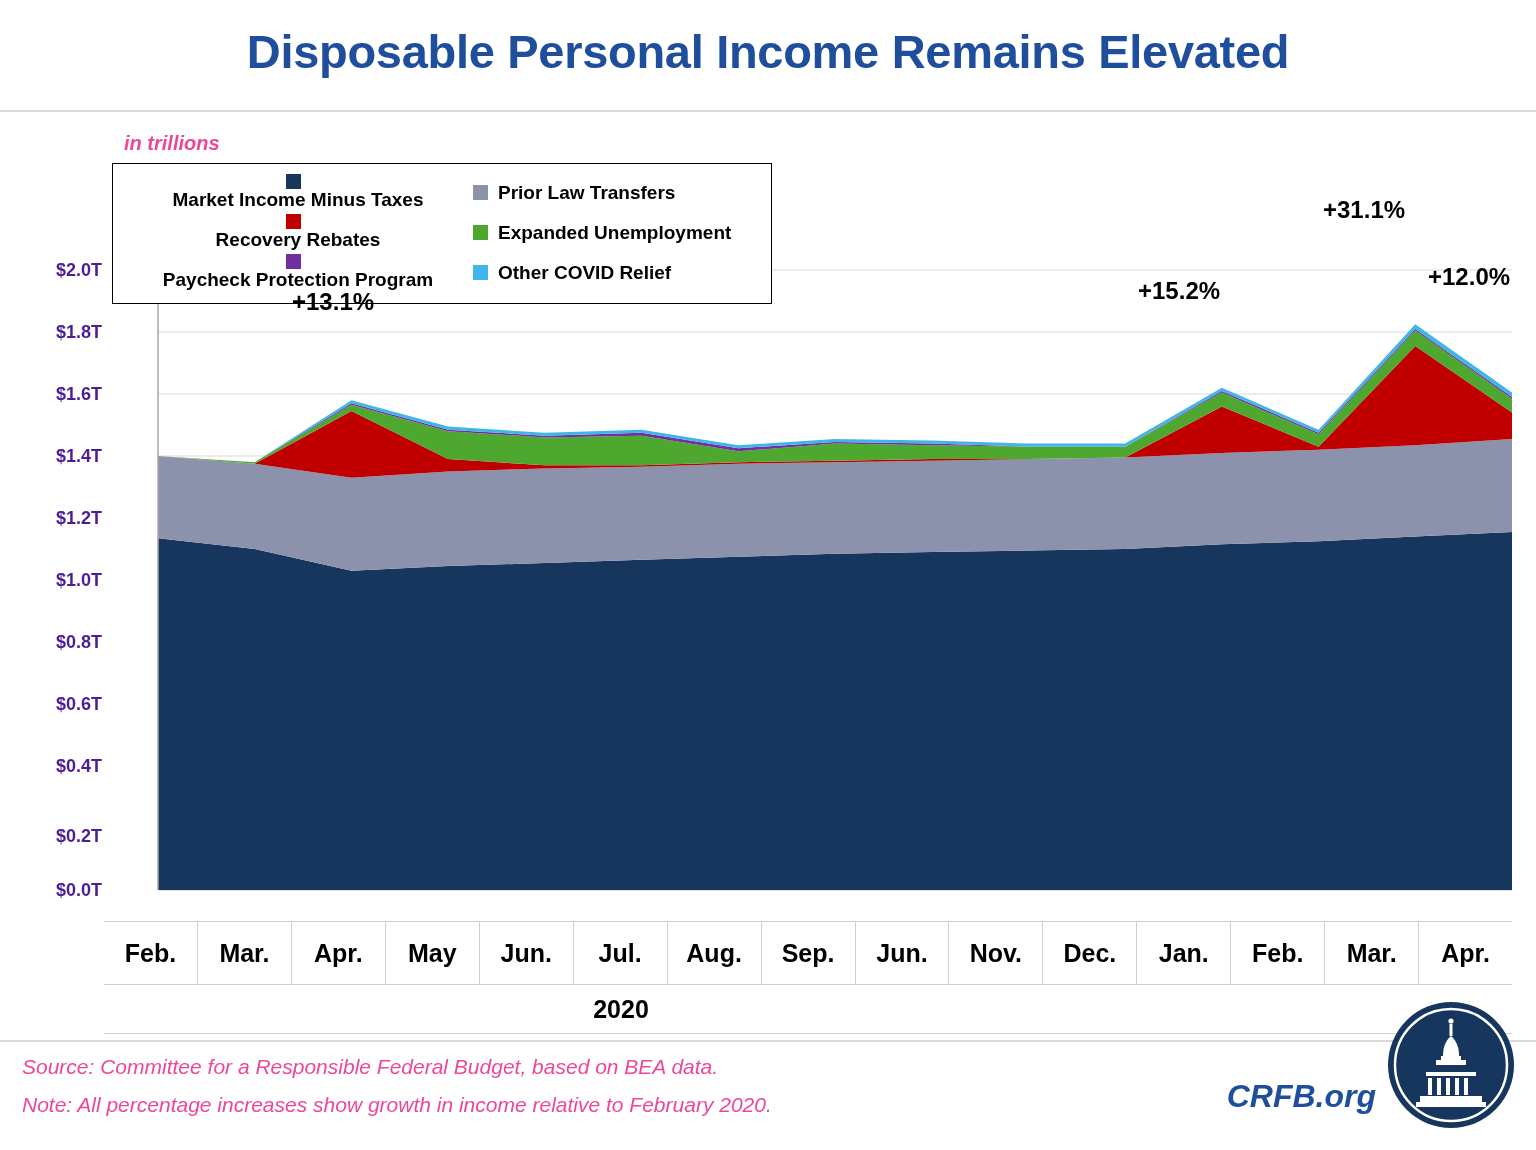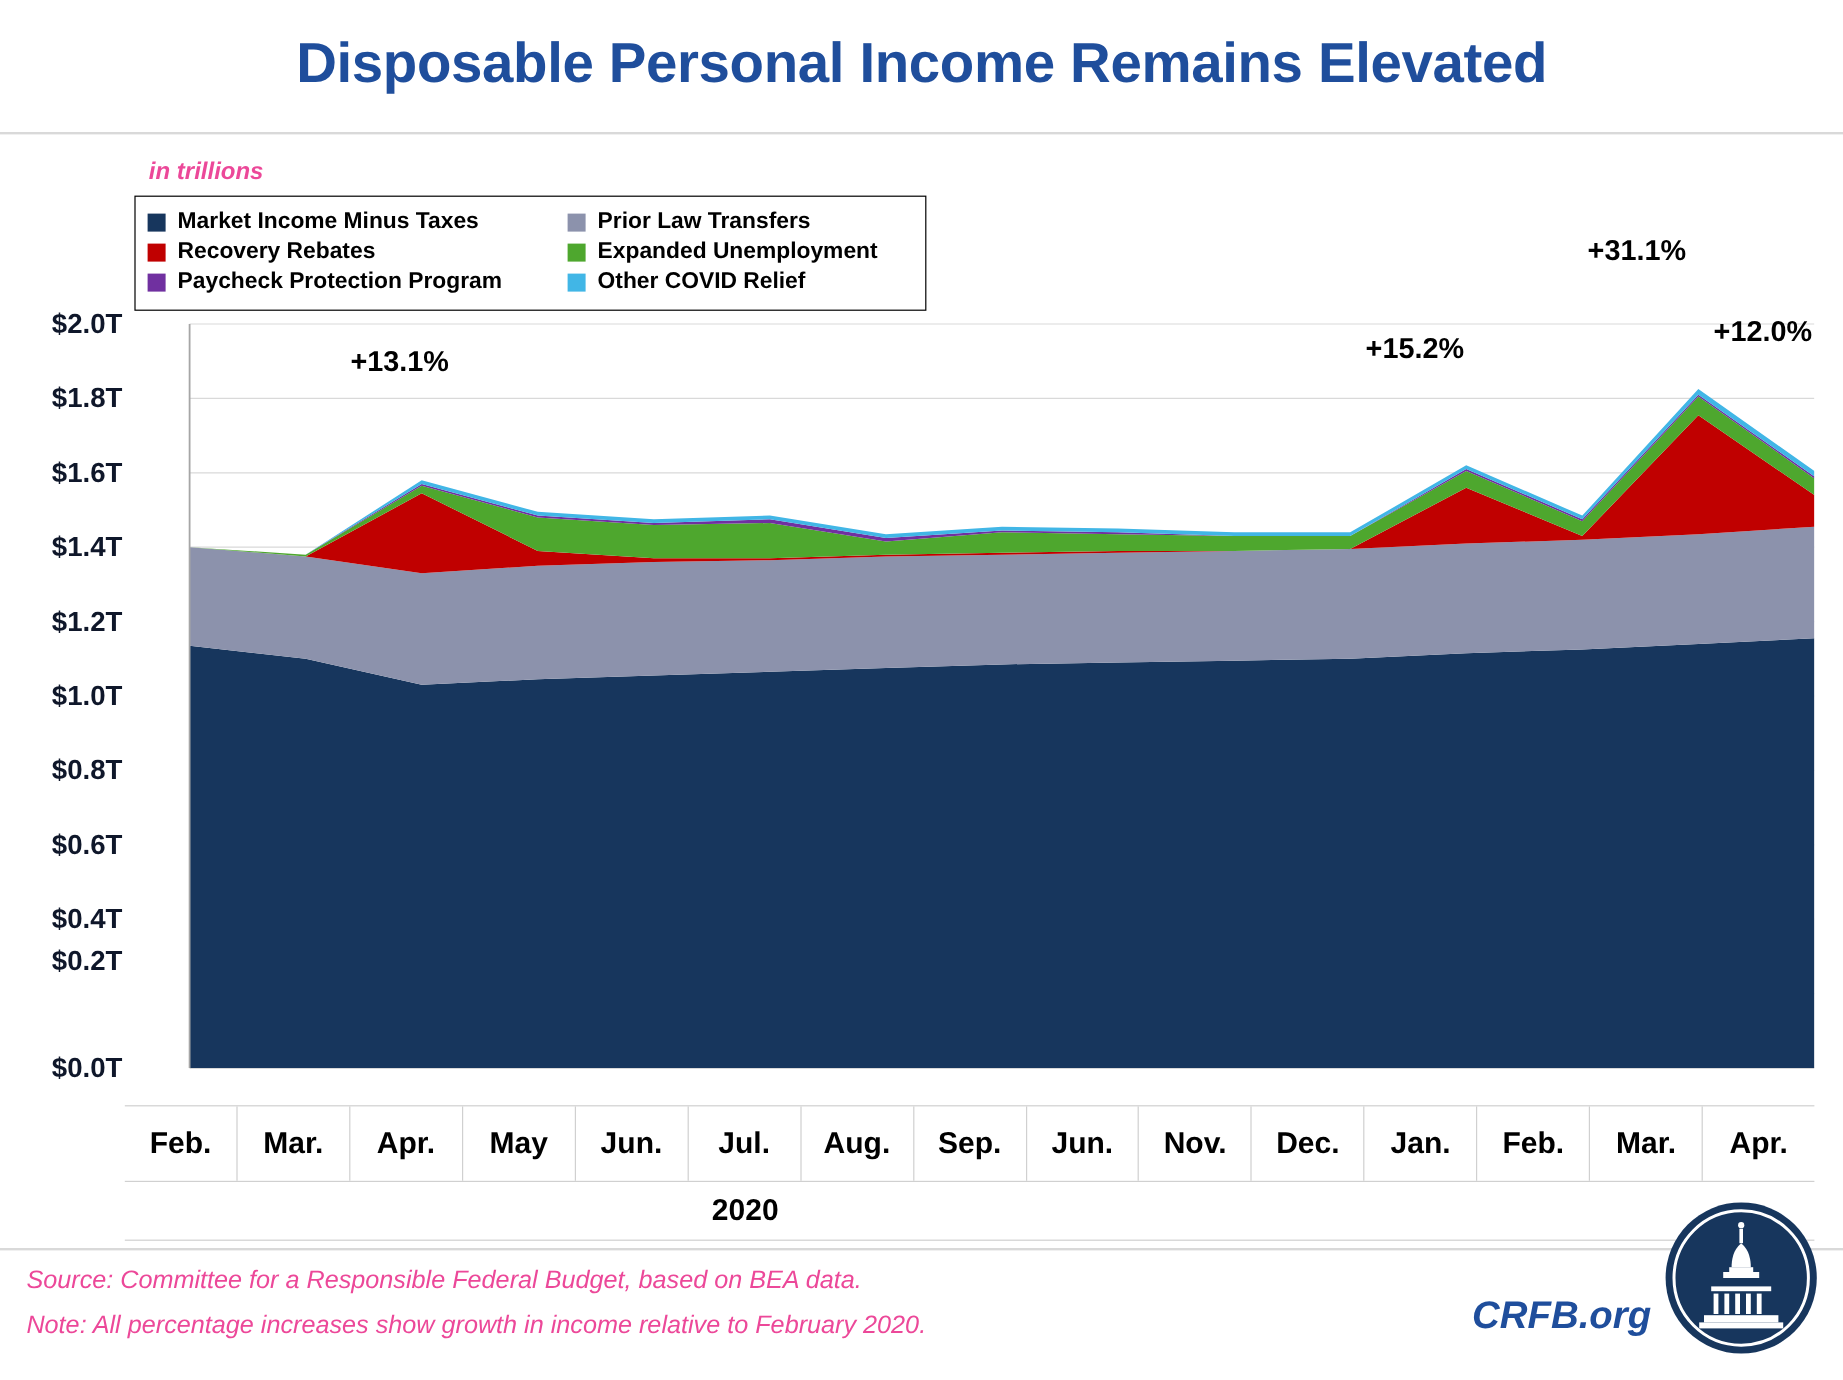--- a/index.html
+++ b/index.html
@@ -63,23 +63,23 @@
   .ylabels {
     position: absolute;
     left: 0;
     top: 0;
     width: 110px;
     height: 790px;
   }
   .ylabel {
     position: absolute;
     right: 8px;
-    font-size: 23px;
-    font-weight: bold;
-    color: #0f172a;
+    font-size: 18px;
+    font-weight: bold;
+    color: #4c1d95;
     transform: translateY(-50%);
     white-space: nowrap;
     margin-left: 39px;
   }
 
   .plot {
     position: absolute;
     left: 112px;
     top: 0;
     width: 1400px;
@@ -104,21 +104,21 @@
     display: flex;
     margin: 3px 0;
   }
   .legend-item {
     display: flex;
     align-items: center;
     font-size: 19px;
     font-weight: bold;
     color: #000;
   }
-  .legend-item.first { width: 350px; }
+  .legend-item.first { width: 350px; flex-direction: column; }
   .legend-swatch {
     width: 15px;
     height: 15px;
     margin-right: 10px;
     flex: none;
   }
 
   
   .callout {
     position: absolute;
@@ -217,21 +217,21 @@
 
   <div class="title">Disposable Personal Income Remains Elevated</div>
   <div class="title-rule"></div>
 
   <div class="plot-wrap">
 
     <div class="units-label">in trillions</div>
 
     <div class="ylabels">
       <div class="ylabel" style="top:770px">$0.0T</div>
-      <div class="ylabel" style="top:681px">$0.2T</div>
+      <div class="ylabel" style="top:716px">$0.2T</div>
       <div class="ylabel" style="top:646px">$0.4T</div>
       <div class="ylabel" style="top:584px">$0.6T</div>
       <div class="ylabel" style="top:522px">$0.8T</div>
       <div class="ylabel" style="top:460px">$1.0T</div>
       <div class="ylabel" style="top:398px">$1.2T</div>
       <div class="ylabel" style="top:336px">$1.4T</div>
       <div class="ylabel" style="top:274px">$1.6T</div>
       <div class="ylabel" style="top:212px">$1.8T</div>
       <div class="ylabel" style="top:150px">$2.0T</div>
     </div>

